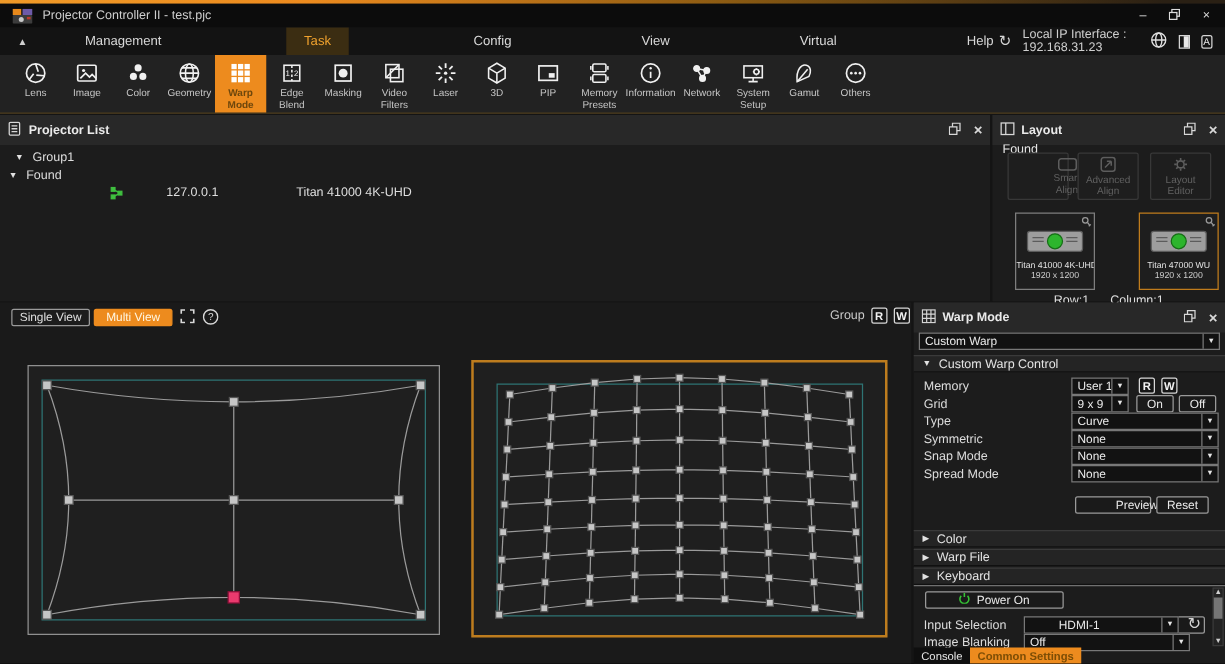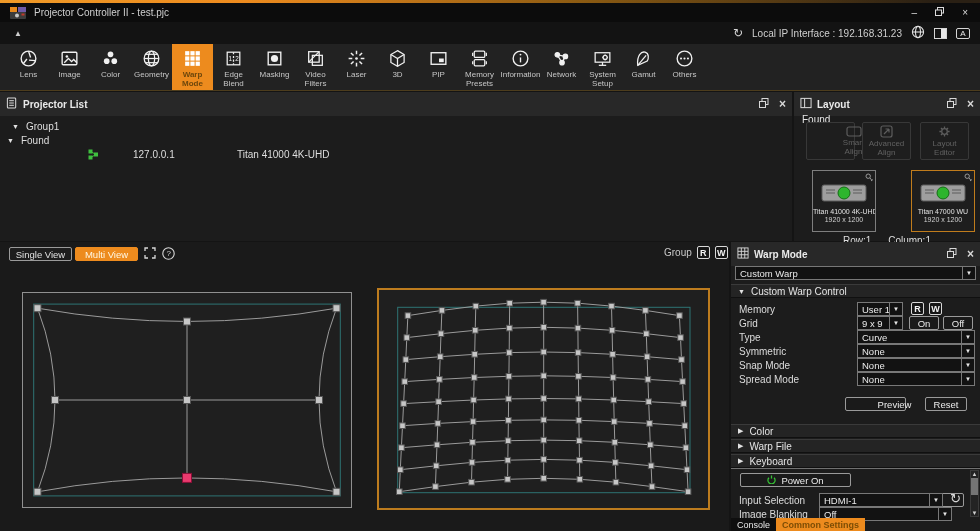--- a/index.html
+++ b/index.html
@@ -109,20 +109,28 @@
       <span><svg width="9" height="9" viewBox="0 0 9 9">
             <rect x="2.5" y="0.5" width="6" height="5.5" fill="none" stroke="#dcdcdc"></rect>
             <rect x="0.5" y="3" width="6" height="5.5" fill="#0c0c0c" stroke="#dcdcdc"></rect>
           </svg></span>
       <span>×</span>
     </div>
   </div>
 
   <div class="menubar">
     <span class="menu-caret">▲</span>
+    <div class="menu-items">
+      <span class="menu-item">Management</span>
+      <span class="menu-item active">Task</span>
+      <span class="menu-item">Config</span>
+      <span class="menu-item">View</span>
+      <span class="menu-item">Virtual</span>
+      <span class="menu-item">Help</span>
+    </div>
     <div class="menubar-right">
       <span class="refresh-glyph">↻</span>
       <span>Local IP Interface : 192.168.31.23</span>
       <span><svg width="14" height="14" viewBox="0 0 14 14" fill="none" stroke="#e0e0e0" stroke-width="1.1">
             <circle cx="7" cy="7" r="5.6"></circle>
             <ellipse cx="7" cy="7" rx="2.5" ry="5.6"></ellipse>
             <line x1="1.4" y1="7" x2="12.6" y2="7"></line>
           </svg></span>
       <span class="half-icon">
           <i></i>
@@ -583,21 +591,21 @@
       <span class="dd-val">None</span>
       <span class="dd-arrow">▼</span>
     </div>
 
     <span class="rp-label" style="top:132px;">Spread Mode</span>
     <div class="dd" style="left:126px;top:130px;width:118px;">
       <span class="dd-val">None</span>
       <span class="dd-arrow">▼</span>
     </div>
 
-    <div class="btn" style="left:114px;top:155px;width:61px;padding-left:38px;">Preview</div>
+    <div class="btn" style="left:129px;top:155px;width:61px;padding-left:38px;">Preview</div>
     <div class="btn" style="left:194px;top:155px;width:42px;">Reset</div>
 
     <div class="sec-hdr" style="top:182px;">
       <span class="tree-caret">▶</span>
       <span>Color</span>
     </div>
     <div class="sec-hdr" style="top:197px;">
       <span class="tree-caret">▶</span>
       <span>Warp File</span>
     </div>
@@ -615,21 +623,21 @@
         <span>Power On</span>
       </div>
       <div class="btn" style="left:124px;top:4px;width:109px;margin-top:20px;">
         <span class="power-ico"><svg width="9" height="9" viewBox="0 0 10 10" fill="none" stroke="#d04040" stroke-width="1.4">
               <path d="M2.2 3 A4 4 0 1 0 7.8 3"></path>
               <line x1="5" y1="0.5" x2="5" y2="4"></line>
             </svg></span>
         <span>Power Off</span>
       </div>
       <span class="rp-label" style="top:26px;">Input Selection</span>
-      <div class="dd" style="left:88px;top:24px;width:124px;">
+      <div class="dd" style="left:88px;top:24px;width:124px;padding-left:23px;">
         <span class="dd-val">HDMI-1</span>
         <span class="dd-arrow">▼</span>
       </div>
       <span class="refresh-glyph" style="position:absolute;left:219px;top:25px;font-size:13px;">↻</span>
       <span class="rp-label" style="top:40px;">Image Blanking</span>
       <div class="dd" style="left:88px;top:38px;width:133px;">
         <span class="dd-val">Off</span>
         <span class="dd-arrow">▼</span>
       </div>
       <div class="vscroll">

